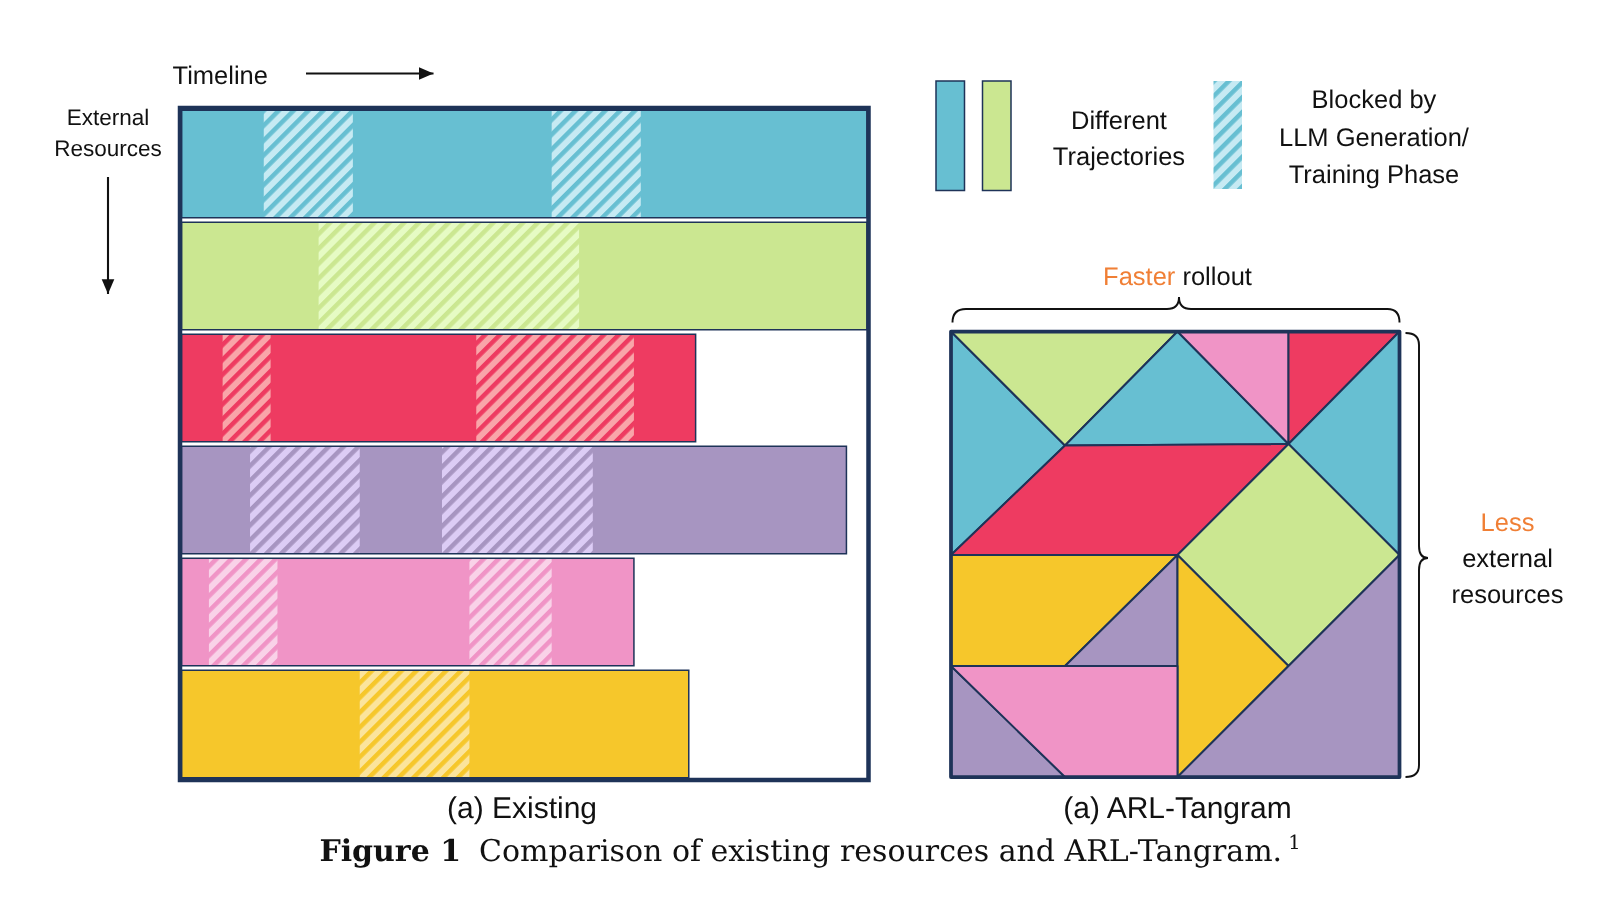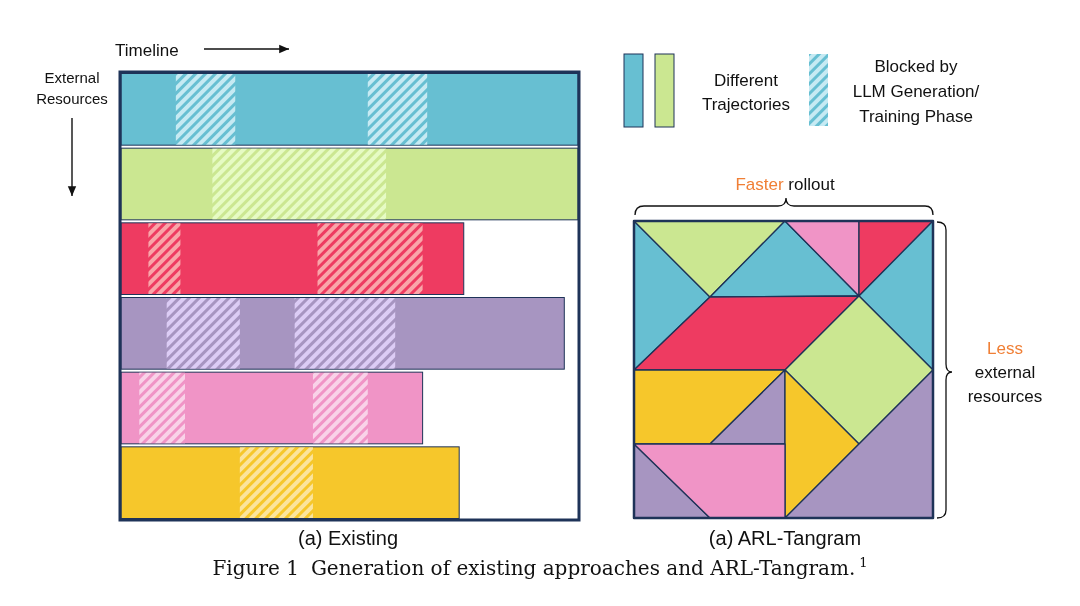--- a/index.html
+++ b/index.html
@@ -1,19 +1,19 @@
 <!DOCTYPE html>
 <html><head>
 <meta charset="utf-8">
 <style>
   html, body { margin: 0; padding: 0; background: #ffffff; }
   body { width: 1080px; height: 606px; position: relative; overflow: hidden; font-family: "Liberation Sans", sans-serif; }
   svg text { font-family: "Liberation Sans", sans-serif; }
   .caption { position: absolute; left: 0; width: 1080px; top: 555px; text-align: center; font-family: "DejaVu Serif", serif; font-size: 20px; color: #111; }
-  .caption b { font-weight: normal; margin-right: 12px; }
+  .caption b { font-weight: bold; margin-right: 12px; }
   .caption sup { font-size: 13px; margin-left: 4px; }
 </style>
 </head>
 <body>
 
 <svg id="fig" width="1080" height="550" viewBox="0 0 1080 550" style="position:absolute;left:0;top:0;">
   <defs>
     <pattern id="hatch-blue" patternUnits="userSpaceOnUse" width="7" height="7" patternTransform="rotate(45)">
       <rect width="7" height="7" fill="#c6eaf3"></rect>
         <rect width="3" height="7" fill="#67bfd2"></rect>
@@ -104,14 +104,14 @@
     <polygon points="634,444 710,518 634,518" fill="#a795c1"></polygon>
     <polygon points="634,444 785,444 785,518 710,518" fill="#f094c6"></polygon>
     <rect x="634" y="221" width="299" height="297" fill="none" stroke="#1e3358" stroke-width="2.5"></rect>
   </g>
 
   <text x="348" y="545" font-size="20" text-anchor="middle" fill="#111">(a) Existing</text>
   <text x="785" y="545" font-size="20" text-anchor="middle" fill="#111">(a) ARL-Tangram</text>
 </svg>
 
 <div class="caption">
-  <b>Figure 1</b><span>Generation of existing approaches and ARL-Tangram.</span><sup>1</sup>
+  <b>Figure 1</b><span>Comparison of existing resources and ARL-Tangram.</span><sup>1</sup>
 </div>
 
 </body></html>

